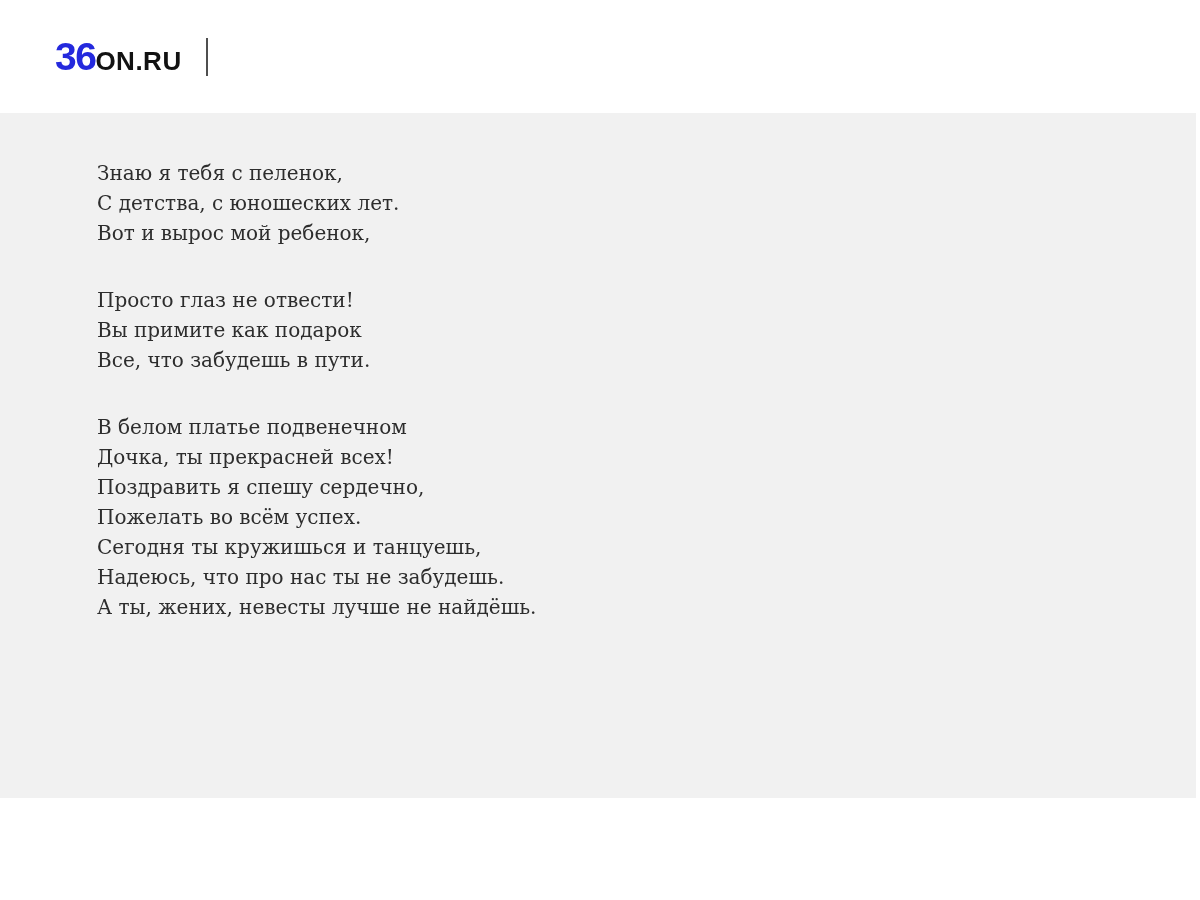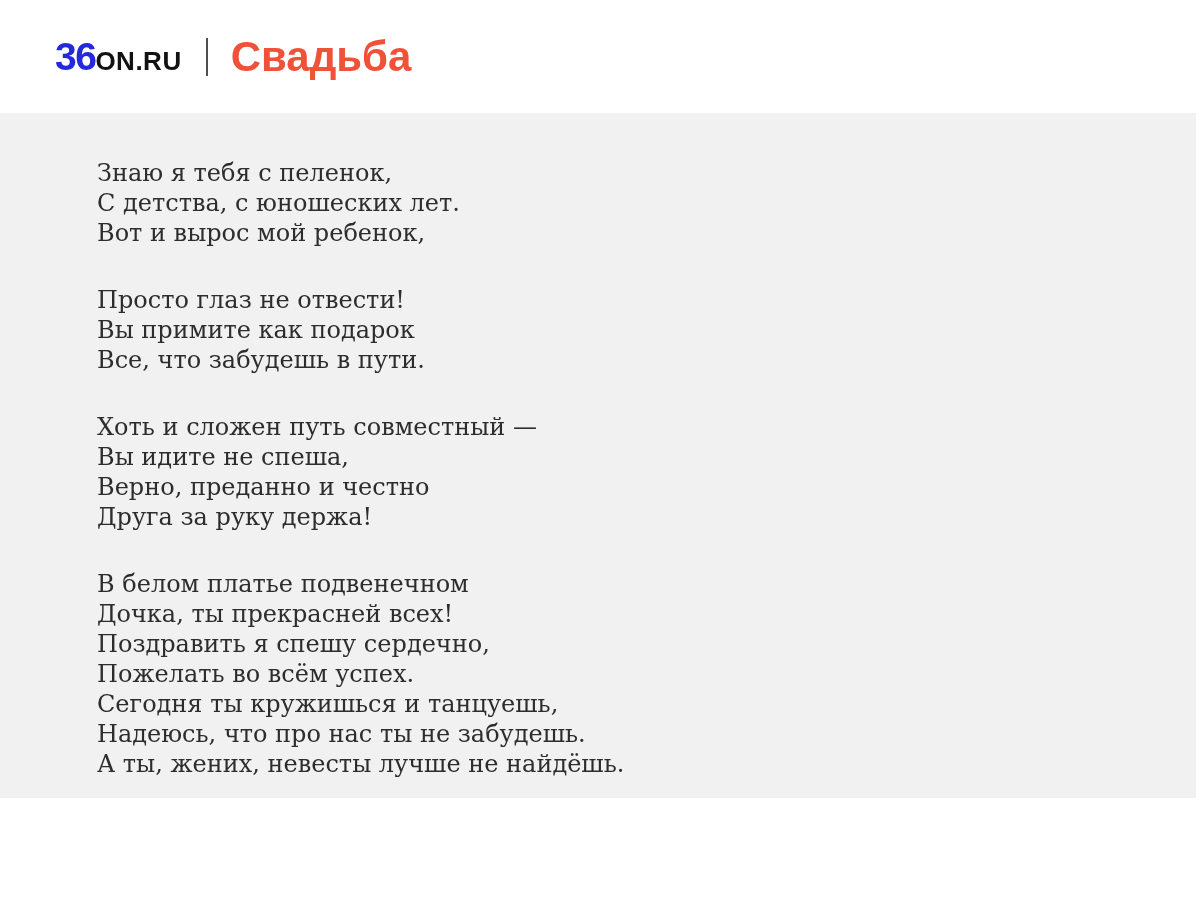--- a/index.html
+++ b/index.html
@@ -60,58 +60,51 @@
     color: var(--accent-red);
     letter-spacing: 0;
     line-height: 1;
   }
   .content {
     width: 1196px;   
     height: 685px;   
     background: var(--body-bg);
     padding: 45px 52px 0 97px;
     font-family: "DejaVu Serif", "Liberation Serif", serif;
-    font-size: 24px;
+    font-size: 20px;
     line-height: 30px;
     color: var(--text-color);
   }
   .stanza { margin-bottom: 37px; }
   .stanza:last-child { margin-bottom: 11px; }
   .poem-line { white-space: nowrap; }
 </style>
 </head>
 <body>
 
 <div class="page">
 
   <header class="header">
     <div class="logo">
       <span class="logo-36">36</span>
       <span class="logo-onru">ON.RU</span>
     </div>
     <div class="header-divider"></div>
-    <h1 class="section-title">Свадьба</h1>
   </header>
 
   <main class="content">
     <div class="stanza">
         <div class="poem-line">Знаю я тебя с пеленок,</div>
         <div class="poem-line">С детства, с юношеских лет.</div>
         <div class="poem-line">Вот и вырос мой ребенок,</div>
       </div>
     <div class="stanza">
         <div class="poem-line">Просто глаз не отвести!</div>
         <div class="poem-line">Вы примите как подарок</div>
         <div class="poem-line">Все, что забудешь в пути.</div>
-      </div>
-    <div class="stanza">
-        <div class="poem-line">Хоть и сложен путь совместный —</div>
-        <div class="poem-line">Вы идите не спеша,</div>
-        <div class="poem-line">Верно, преданно и честно</div>
-        <div class="poem-line">Друга за руку держа!</div>
       </div>
     <div class="stanza">
         <div class="poem-line">В белом платье подвенечном</div>
         <div class="poem-line">Дочка, ты прекрасней всех!</div>
         <div class="poem-line">Поздравить я спешу сердечно,</div>
         <div class="poem-line">Пожелать во всём успех.</div>
         <div class="poem-line">Сегодня ты кружишься и танцуешь,</div>
         <div class="poem-line">Надеюсь, что про нас ты не забудешь.</div>
         <div class="poem-line">А ты, жених, невесты лучше не найдёшь.</div>
       </div>

